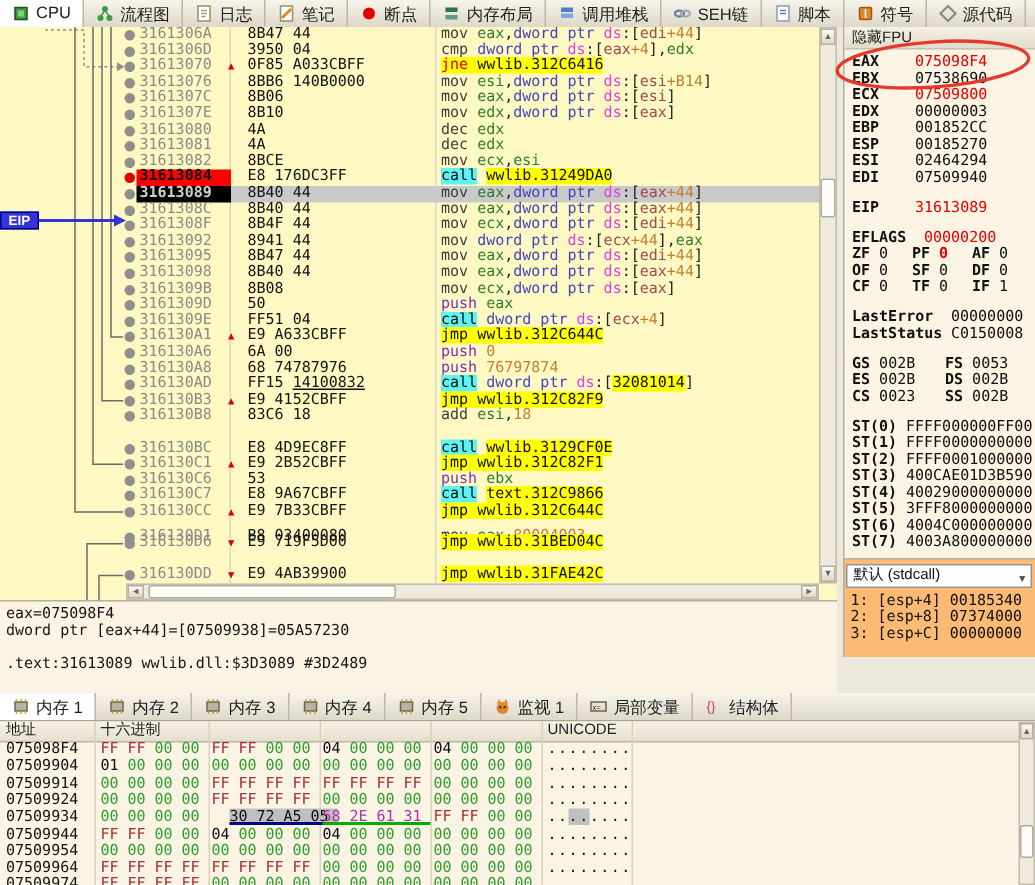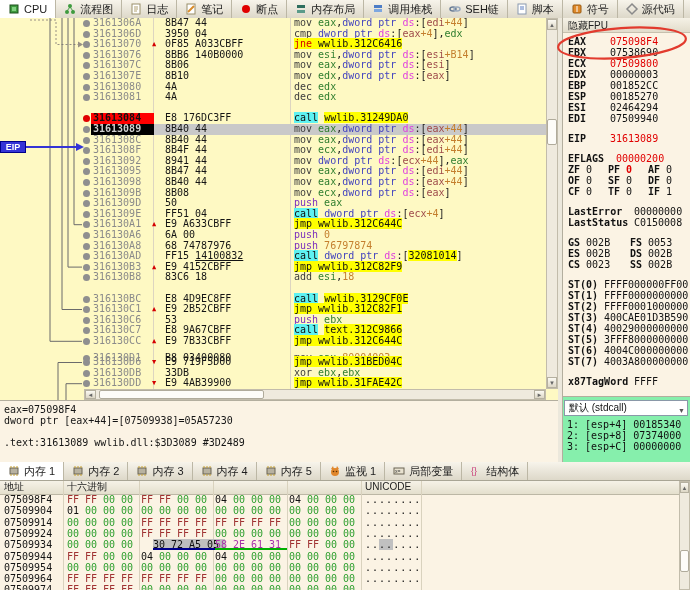--- a/index.html
+++ b/index.html
@@ -52,21 +52,21 @@
     border-left:1px solid #b3ae9e;overflow:hidden;font-family:"DejaVu Sans Mono",monospace;font-size:10px;box-sizing:border-box;}
   #fpubtn{position:absolute;left:0;top:0;width:128px;height:15px;line-height:15px;padding-left:5px;box-sizing:border-box;
     font-family:"Liberation Sans",sans-serif;font-size:10px;color:#222;
     background:linear-gradient(#f5f1e6,#e2dccb);border-bottom:1px solid #c6c0ae;}
   .rrow{position:absolute;left:5px;width:122px;height:11px;line-height:11px;white-space:pre;overflow:hidden;}
   .rname{display:inline-block;font-weight:bold;color:#111;}
   .rname .ul-gold{border-bottom:1px solid #c8a000;}
   .rval{color:#111;} .rv-red{color:#e10000;}
   .fitem{display:inline-block;font-weight:bold;color:#111;}
   
-  #argspane{position:absolute;left:562px;top:396px;width:128px;height:66px;background:#86efac;
+  #argspane{position:absolute;left:562px;top:372px;width:128px;height:66px;background:#fdba74;
     border-left:1px solid #b3ae9e;border-top:1px solid #b3ae9e;box-sizing:border-box;overflow:hidden;}
   #argscombo{position:absolute;left:1px;top:3px;width:124px;height:16px;background:#fff;border:1px solid #8a98a8;
     box-sizing:border-box;font-size:10px;line-height:14px;padding-left:4px;color:#111;}
   .cbarrow{position:absolute;right:2px;top:3px;font-size:7px;color:#555;}
   .arow{position:absolute;left:4px;width:120px;height:11px;line-height:11px;
     font-family:"DejaVu Sans Mono",monospace;font-size:10px;color:#111;white-space:pre;}
   
   #infopane{position:absolute;left:0;top:400px;width:558px;height:62px;background:#FBF3E4;
     border-top:1px solid #b3ae9e;box-sizing:border-box;overflow:hidden;}
   .il{position:absolute;left:4px;width:550px;height:11px;line-height:11px;
@@ -215,20 +215,21 @@
       <div class="coldiv" style="left:153px;"></div>
       <div class="coldiv" style="left:290px;"></div>
     <div class="drow" style="top: 0px;"><div class="dot"></div><span class="daddr">3161306A</span><span class="dbytes"><span class="tk-b">8B47 44</span></span><span class="dinstr"><span class="tk-mn">mov </span><span class="tk-reg">eax</span><span class="tk-pl">,</span><span class="tk-ptr">dword ptr </span><span class="tk-seg">ds</span><span class="tk-pl">:[</span><span class="tk-mem">edi</span><span class="tk-num">+44</span><span class="tk-pl">]</span></span></div>
         <div class="drow" style="top: 10.6px;"><div class="dot"></div><span class="daddr">3161306D</span><span class="dbytes"><span class="tk-b">3950 04</span></span><span class="dinstr"><span class="tk-mn">cmp </span><span class="tk-ptr">dword ptr </span><span class="tk-seg">ds</span><span class="tk-pl">:[</span><span class="tk-mem">eax</span><span class="tk-num">+4</span><span class="tk-pl">],</span><span class="tk-reg">edx</span></span></div>
         <div class="drow" style="top: 21.2px;"><div class="dot"></div><span class="daddr">31613070</span><span class="dcaret">▲</span><span class="dbytes"><span class="tk-b">0F85 A033CBFF</span></span><span class="dinstr"><span class="tk-jne">jne </span><span class="tk-ya">wwlib.312C6416</span></span></div>
         <div class="drow" style="top: 31.8px;"><div class="dot"></div><span class="daddr">31613076</span><span class="dbytes"><span class="tk-b">8BB6 140B0000</span></span><span class="dinstr"><span class="tk-mn">mov </span><span class="tk-reg">esi</span><span class="tk-pl">,</span><span class="tk-ptr">dword ptr </span><span class="tk-seg">ds</span><span class="tk-pl">:[</span><span class="tk-mem">esi</span><span class="tk-num">+B14</span><span class="tk-pl">]</span></span></div>
         <div class="drow" style="top: 42.4px;"><div class="dot"></div><span class="daddr">3161307C</span><span class="dbytes"><span class="tk-b">8B06</span></span><span class="dinstr"><span class="tk-mn">mov </span><span class="tk-reg">eax</span><span class="tk-pl">,</span><span class="tk-ptr">dword ptr </span><span class="tk-seg">ds</span><span class="tk-pl">:[</span><span class="tk-mem">esi</span><span class="tk-pl">]</span></span></div>
         <div class="drow" style="top: 53px;"><div class="dot"></div><span class="daddr">3161307E</span><span class="dbytes"><span class="tk-b">8B10</span></span><span class="dinstr"><span class="tk-mn">mov </span><span class="tk-reg">edx</span><span class="tk-pl">,</span><span class="tk-ptr">dword ptr </span><span class="tk-seg">ds</span><span class="tk-pl">:[</span><span class="tk-mem">eax</span><span class="tk-pl">]</span></span></div>
         <div class="drow" style="top: 63.6px;"><div class="dot"></div><span class="daddr">31613080</span><span class="dbytes"><span class="tk-b">4A</span></span><span class="dinstr"><span class="tk-mn">dec </span><span class="tk-reg">edx</span></span></div>
         <div class="drow" style="top: 74.2px;"><div class="dot"></div><span class="daddr">31613081</span><span class="dbytes"><span class="tk-b">4A</span></span><span class="dinstr"><span class="tk-mn">dec </span><span class="tk-reg">edx</span></span></div>
+        <div class="drow" style="top: 84.8px;"><div class="dot"></div><span class="daddr">31613082</span><span class="dbytes"><span class="tk-b">8BCE</span></span><span class="dinstr"><span class="tk-mn">mov </span><span class="tk-reg">ecx</span><span class="tk-pl">,</span><span class="tk-reg">esi</span></span></div>
         <div class="drow" style="top: 95.4px;"><div class="dot bp"></div><span class="daddr bp">31613084</span><span class="dbytes"><span class="tk-b">E8 176DC3FF</span></span><span class="dinstr"><span class="tk-call">call</span><span class="tk-pl"> </span><span class="tk-ya">wwlib.31249DA0</span></span></div>
         <div class="drow" style="top: 106px;"><div class="selband" style="top: 0px;"></div><div class="dot"></div><span class="daddr eip">31613089</span><span class="dbytes"><span class="tk-b">8B40 44</span></span><span class="dinstr"><span class="tk-mn">mov </span><span class="tk-reg">eax</span><span class="tk-pl">,</span><span class="tk-ptr">dword ptr </span><span class="tk-seg">ds</span><span class="tk-pl">:[</span><span class="tk-mem">eax</span><span class="tk-num">+44</span><span class="tk-pl">]</span></span></div>
         <div class="drow" style="top: 116.6px;"><div class="dot"></div><span class="daddr">3161308C</span><span class="dbytes"><span class="tk-b">8B40 44</span></span><span class="dinstr"><span class="tk-mn">mov </span><span class="tk-reg">eax</span><span class="tk-pl">,</span><span class="tk-ptr">dword ptr </span><span class="tk-seg">ds</span><span class="tk-pl">:[</span><span class="tk-mem">eax</span><span class="tk-num">+44</span><span class="tk-pl">]</span></span></div>
         <div class="drow" style="top: 127.2px;"><div class="dot"></div><span class="daddr">3161308F</span><span class="dbytes"><span class="tk-b">8B4F 44</span></span><span class="dinstr"><span class="tk-mn">mov </span><span class="tk-reg">ecx</span><span class="tk-pl">,</span><span class="tk-ptr">dword ptr </span><span class="tk-seg">ds</span><span class="tk-pl">:[</span><span class="tk-mem">edi</span><span class="tk-num">+44</span><span class="tk-pl">]</span></span></div>
         <div class="drow" style="top: 137.8px;"><div class="dot"></div><span class="daddr">31613092</span><span class="dbytes"><span class="tk-b">8941 44</span></span><span class="dinstr"><span class="tk-mn">mov </span><span class="tk-ptr">dword ptr </span><span class="tk-seg">ds</span><span class="tk-pl">:[</span><span class="tk-mem">ecx</span><span class="tk-num">+44</span><span class="tk-pl">],</span><span class="tk-reg">eax</span></span></div>
         <div class="drow" style="top: 148.4px;"><div class="dot"></div><span class="daddr">31613095</span><span class="dbytes"><span class="tk-b">8B47 44</span></span><span class="dinstr"><span class="tk-mn">mov </span><span class="tk-reg">eax</span><span class="tk-pl">,</span><span class="tk-ptr">dword ptr </span><span class="tk-seg">ds</span><span class="tk-pl">:[</span><span class="tk-mem">edi</span><span class="tk-num">+44</span><span class="tk-pl">]</span></span></div>
         <div class="drow" style="top: 159px;"><div class="dot"></div><span class="daddr">31613098</span><span class="dbytes"><span class="tk-b">8B40 44</span></span><span class="dinstr"><span class="tk-mn">mov </span><span class="tk-reg">eax</span><span class="tk-pl">,</span><span class="tk-ptr">dword ptr </span><span class="tk-seg">ds</span><span class="tk-pl">:[</span><span class="tk-mem">eax</span><span class="tk-num">+44</span><span class="tk-pl">]</span></span></div>
         <div class="drow" style="top: 169.6px;"><div class="dot"></div><span class="daddr">3161309B</span><span class="dbytes"><span class="tk-b">8B08</span></span><span class="dinstr"><span class="tk-mn">mov </span><span class="tk-reg">ecx</span><span class="tk-pl">,</span><span class="tk-ptr">dword ptr </span><span class="tk-seg">ds</span><span class="tk-pl">:[</span><span class="tk-mem">eax</span><span class="tk-pl">]</span></span></div>
         <div class="drow" style="top: 180.2px;"><div class="dot"></div><span class="daddr">3161309D</span><span class="dbytes"><span class="tk-b">50</span></span><span class="dinstr"><span class="tk-mnp">push </span><span class="tk-reg">eax</span></span></div>
         <div class="drow" style="top: 190.8px;"><div class="dot"></div><span class="daddr">3161309E</span><span class="dbytes"><span class="tk-b">FF51 04</span></span><span class="dinstr"><span class="tk-call">call</span><span class="tk-pl"> </span><span class="tk-ptr">dword ptr </span><span class="tk-seg">ds</span><span class="tk-pl">:[</span><span class="tk-mem">ecx</span><span class="tk-num">+4</span><span class="tk-pl">]</span></span></div>
@@ -238,21 +239,20 @@
         <div class="drow" style="top: 233.2px;"><div class="dot"></div><span class="daddr">316130AD</span><span class="dbytes"><span class="tk-b">FF15 </span><span class="tk-bu">14100832</span></span><span class="dinstr"><span class="tk-call">call</span><span class="tk-pl"> </span><span class="tk-ptr">dword ptr </span><span class="tk-seg">ds</span><span class="tk-pl">:[</span><span class="tk-ya">32081014</span><span class="tk-pl">]</span></span></div>
         <div class="drow" style="top: 243.8px;"><div class="dot"></div><span class="daddr">316130B3</span><span class="dcaret">▲</span><span class="dbytes"><span class="tk-b">E9 4152CBFF</span></span><span class="dinstr"><span class="tk-jmp">jmp </span><span class="tk-ya">wwlib.312C82F9</span></span></div>
         <div class="drow" style="top: 254.4px;"><div class="dot"></div><span class="daddr">316130B8</span><span class="dbytes"><span class="tk-b">83C6 18</span></span><span class="dinstr"><span class="tk-mn">add </span><span class="tk-reg">esi</span><span class="tk-pl">,</span><span class="tk-num">18</span></span></div>
         <div class="drow" style="top: 275.6px;"><div class="dot"></div><span class="daddr">316130BC</span><span class="dbytes"><span class="tk-b">E8 4D9EC8FF</span></span><span class="dinstr"><span class="tk-call">call</span><span class="tk-pl"> </span><span class="tk-ya">wwlib.3129CF0E</span></span></div>
         <div class="drow" style="top: 286.2px;"><div class="dot"></div><span class="daddr">316130C1</span><span class="dcaret">▲</span><span class="dbytes"><span class="tk-b">E9 2B52CBFF</span></span><span class="dinstr"><span class="tk-jmp">jmp </span><span class="tk-ya">wwlib.312C82F1</span></span></div>
         <div class="drow" style="top: 296.8px;"><div class="dot"></div><span class="daddr">316130C6</span><span class="dbytes"><span class="tk-b">53</span></span><span class="dinstr"><span class="tk-mnp">push </span><span class="tk-reg">ebx</span></span></div>
         <div class="drow" style="top: 307.4px;"><div class="dot"></div><span class="daddr">316130C7</span><span class="dbytes"><span class="tk-b">E8 9A67CBFF</span></span><span class="dinstr"><span class="tk-call">call</span><span class="tk-pl"> </span><span class="tk-ya">text.312C9866</span></span></div>
         <div class="drow" style="top: 318px;"><div class="dot"></div><span class="daddr">316130CC</span><span class="dcaret">▲</span><span class="dbytes"><span class="tk-b">E9 7B33CBFF</span></span><span class="dinstr"><span class="tk-jmp">jmp </span><span class="tk-ya">wwlib.312C644C</span></span></div>
         <div class="drow" style="top: 335px;"><div class="dot"></div><span class="daddr">316130D1</span><span class="dbytes"><span class="tk-b">B8 03400080</span></span><span class="dinstr"><span class="tk-mn">mov </span><span class="tk-reg">eax</span><span class="tk-pl">,</span><span class="tk-num">80004003</span></span></div>
         <div class="drow" style="top: 339.2px;"><div class="dot"></div><span class="daddr">316130D6</span><span class="dcaret">▼</span><span class="dbytes"><span class="tk-b">E9 719F5D00</span></span><span class="dinstr"><span class="tk-jmp">jmp </span><span class="tk-ya">wwlib.31BED04C</span></span></div>
-        <div class="drow" style="top: 349.8px;"><div class="dot"></div><span class="daddr">316130DB</span><span class="dbytes"><span class="tk-b">33DB</span></span><span class="dinstr"><span class="tk-mn">xor </span><span class="tk-reg">ebx</span><span class="tk-pl">,</span><span class="tk-reg">ebx</span></span></div>
         <div class="drow" style="top: 360.4px;"><div class="dot"></div><span class="daddr">316130DD</span><span class="dcaret">▼</span><span class="dbytes"><span class="tk-b">E9 4AB39900</span></span><span class="dinstr"><span class="tk-jmp">jmp </span><span class="tk-ya">wwlib.31FAE42C</span></span></div>
       </div>
     <div id="eipflag">EIP</div>
     <svg width="92" height="14" style="position:absolute;left:0;top:122px;">
       <line x1="26" y1="7" x2="76" y2="7" stroke="#3434d6" stroke-width="2"></line>
       <polygon points="76,3 84,7 76,11" fill="#3434d6"></polygon>
     </svg>
     <div class="sb" style="left:546px;top:0;width:12px;height:371px;">
       <div class="sbbtn" style="left:0;top:0;width:10px;height:11px;line-height:10px;">▲</div>
       <div class="sbthumb" style="left:0;top:100px;width:10px;height:26px;"></div>

